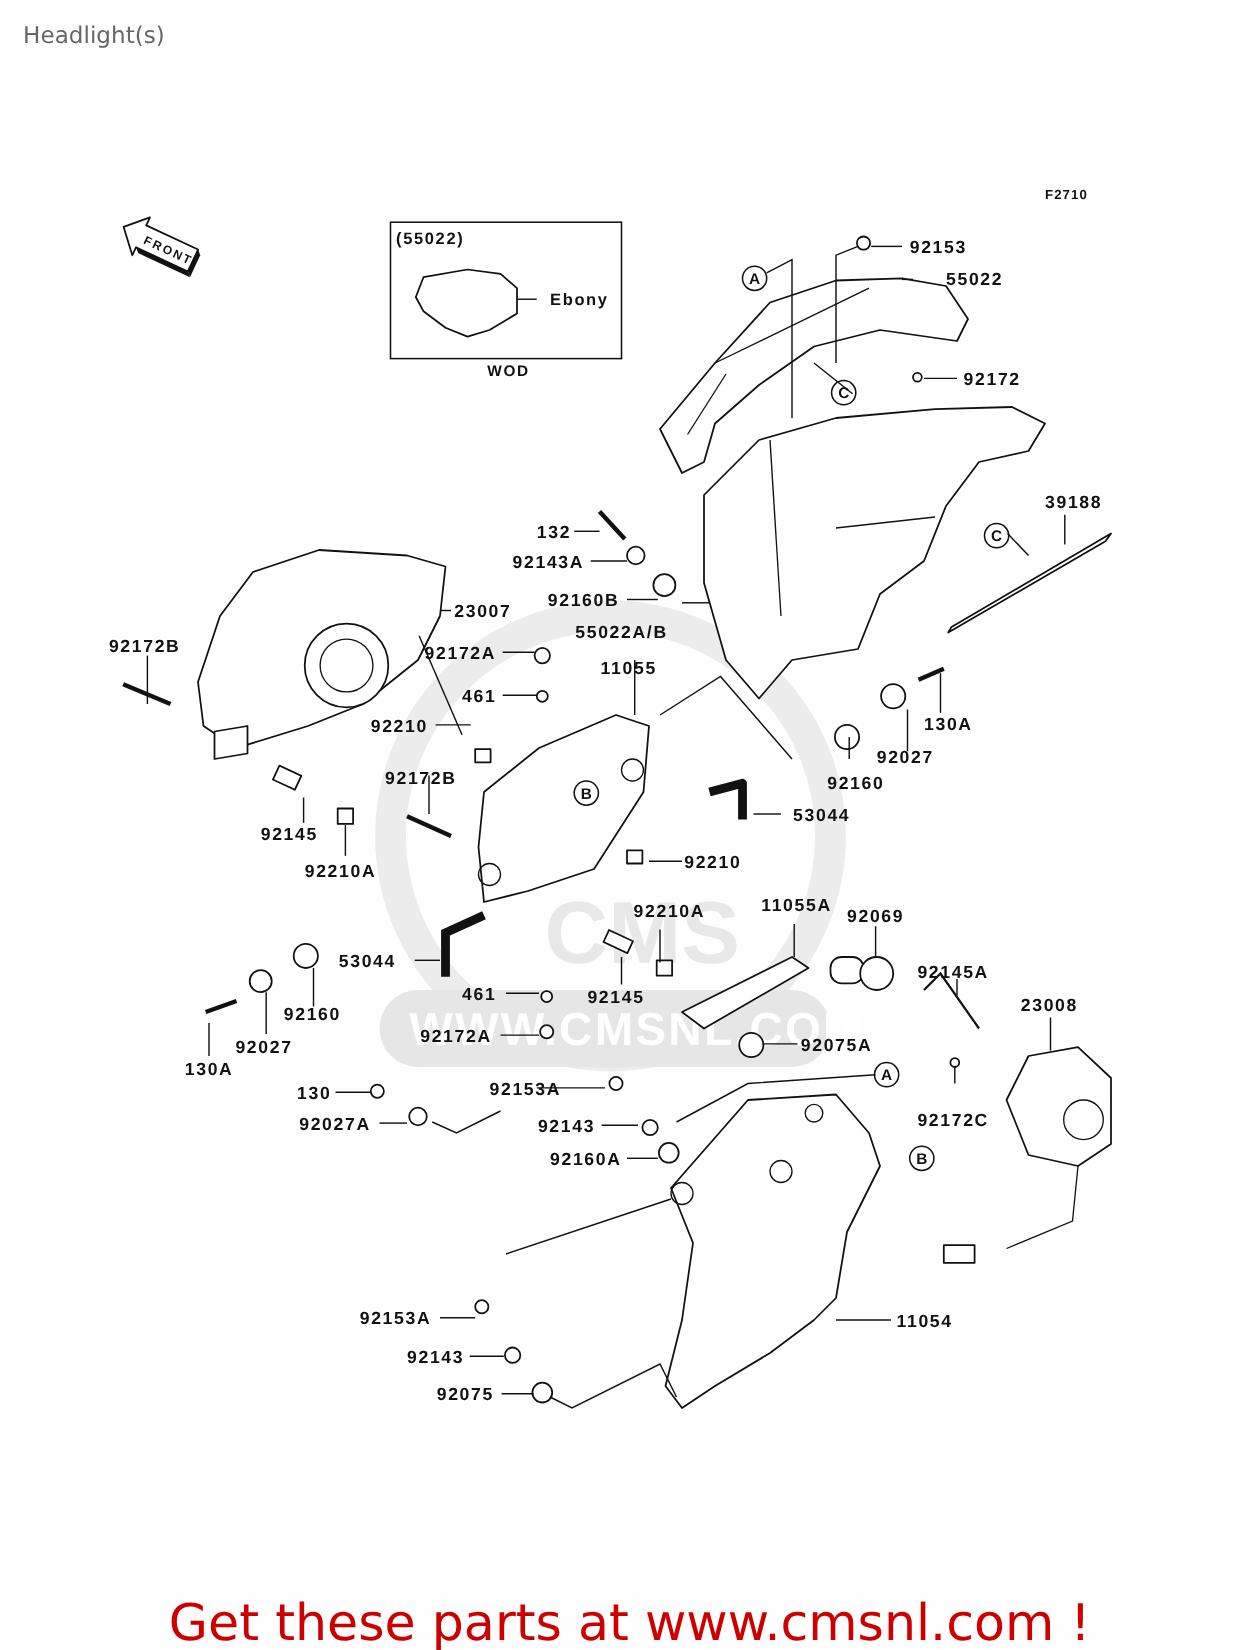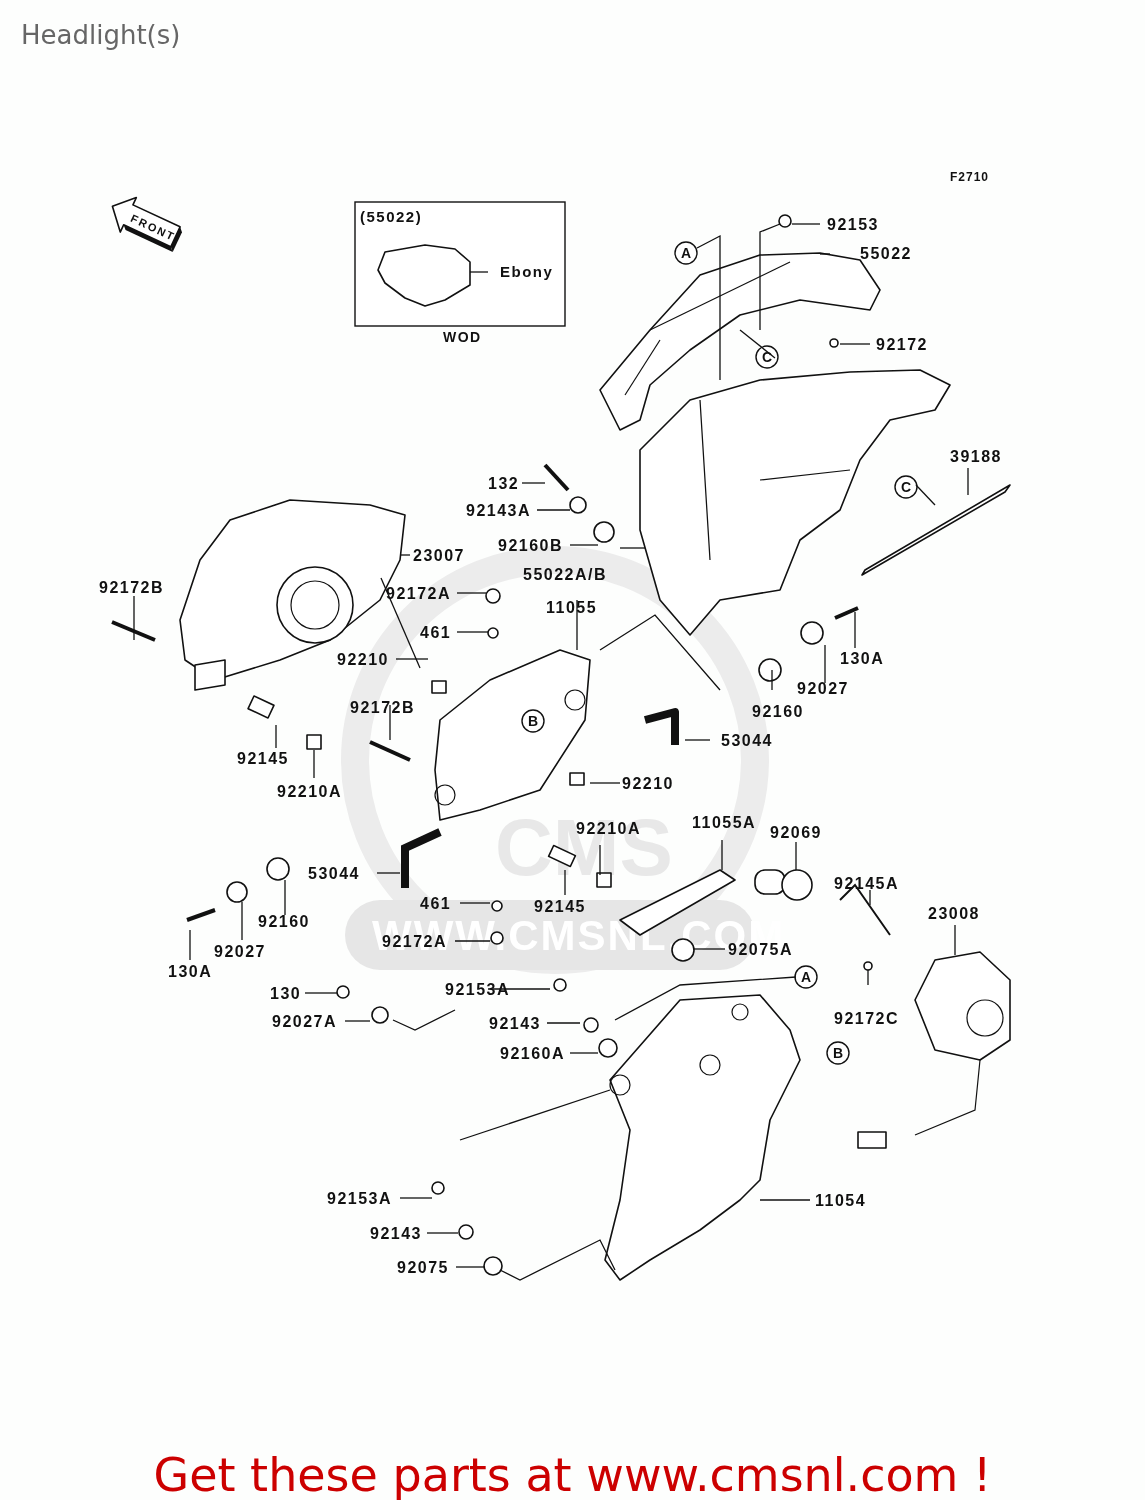--- a/index.html
+++ b/index.html
@@ -1,17 +1,17 @@
 <!DOCTYPE html>
 <html><head>
 <meta charset="utf-8">
 <style>
   html, body { margin: 0; padding: 0; background: #fdfefd; }
   body { width: 1145px; height: 1500px; position: relative; overflow: hidden; font-family: "DejaVu Sans", sans-serif; }
-  .page-title { position: absolute; left: 21px; top: 20px; font-size: 26px; color: #666666; font-family: "DejaVu Sans", sans-serif; }
+  .page-title { position: absolute; left: 21px; top: 20px; font-size: 21px; color: #666666; font-family: "DejaVu Sans", sans-serif; }
   .promo { position: absolute; left: 0; width: 1145px; top: 1448px; text-align: center; font-size: 46px; color: #cc0000; font-family: "DejaVu Sans", sans-serif; }
   .promo a { color: inherit; text-decoration: none; }
   svg.diagram { position: absolute; left: 0; top: 0; }
   .lbl { font-family: "Liberation Sans", sans-serif; font-weight: bold; font-size: 16px; fill: #111; letter-spacing: 1.5px; }
   .fig { font-family: "Liberation Sans", sans-serif; font-weight: bold; font-size: 12px; fill: #111; letter-spacing: 1px; }
   .part { fill: #fff; stroke: #111; stroke-width: 1.6; stroke-linejoin: round; }
   .thin { fill: none; stroke: #111; stroke-width: 1.2; }
   .lead { fill: none; stroke: #111; stroke-width: 1.3; }
   .wm { fill: #e6e6e6; }
   .wmtext { font-family: "Liberation Sans", sans-serif; font-weight: bold; font-size: 42px; fill: #fff; letter-spacing: 2px; }

